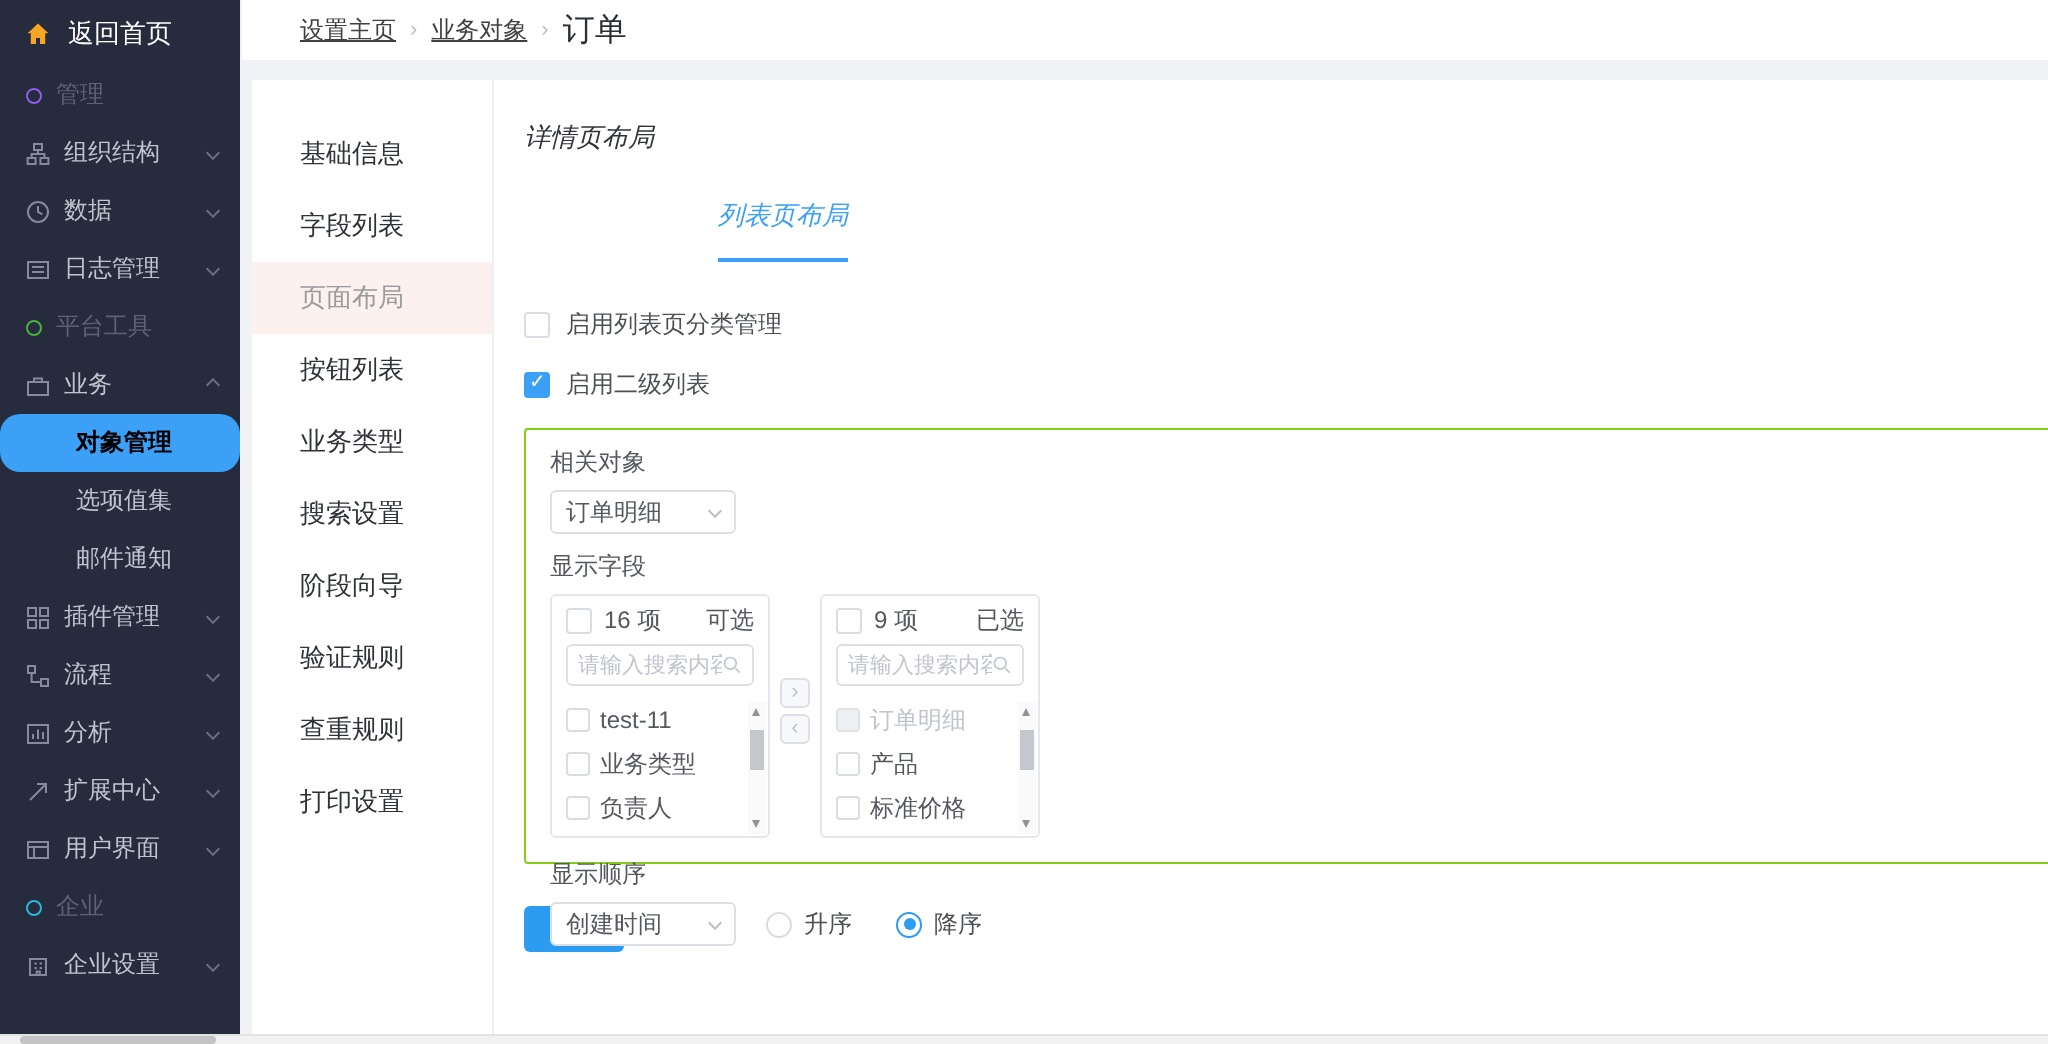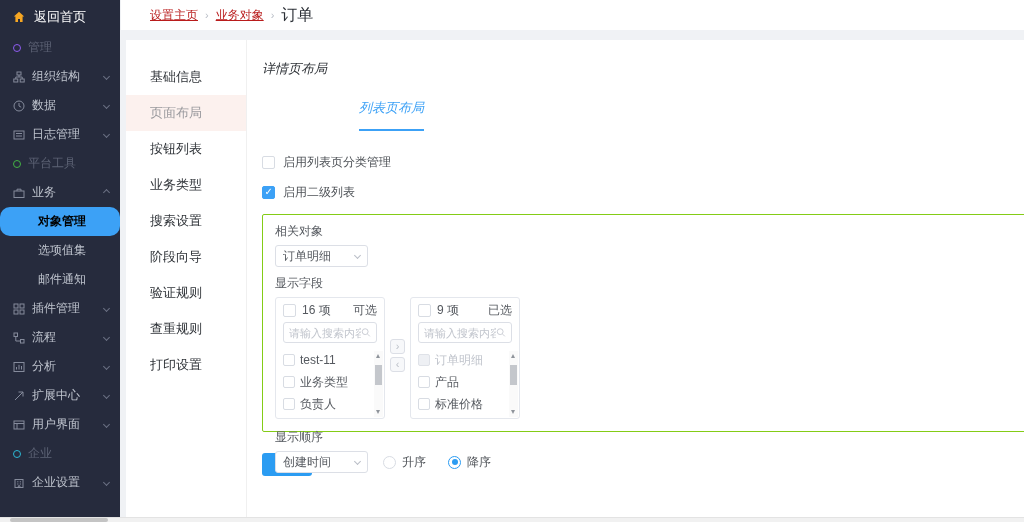--- a/index.html
+++ b/index.html
@@ -33,21 +33,21 @@
 
   
   .h-scroll { position:absolute; left:0; bottom:0; width:1024px; height:5px;
     background:#f1f1f1; border-top:1px solid #e3e3e3; }
   .h-thumb { position:absolute; left:10px; top:0; width:98px; height:4px;
     background:#c4c4c4; border-radius:2px; }
 
   
   .topbar { position:absolute; left:121px; top:0; width:903px; height:30px;
     background:#ffffff; display:flex; align-items:center; padding-left:29px; }
-  .crumb-link { color:#b91c1c; font-size:12px; text-decoration:underline; cursor:pointer; }
+  .crumb-link { color:#404040; font-size:12px; text-decoration:underline; cursor:pointer; }
   .crumb-sep { color:#b8bdc6; font-size:11px; margin:0 7px; }
   .crumb-current { color:#2b2f36; font-size:16px; }
 
   
   .card { position:absolute; left:126px; top:40px; width:898px; height:477px;
     background:#ffffff; }
 
   
   .submenu { position:absolute; left:0; top:0; width:121px; height:100%;
     border-right:1px solid #f0f0f0; padding-top:19px; }
@@ -268,20 +268,21 @@
     <span class="crumb-sep">›</span>
     <a class="crumb-link">业务对象</a>
     <span class="crumb-sep">›</span>
     <span class="crumb-current">订单</span>
   </header>
 
   <div class="card">
 
     <nav class="submenu">
       <div class="sm-item">基础信息</div>
+      <div class="sm-item">字段列表</div>
       <div class="sm-item active">页面布局</div>
       <div class="sm-item">按钮列表</div>
       <div class="sm-item">业务类型</div>
       <div class="sm-item">搜索设置</div>
       <div class="sm-item">阶段向导</div>
       <div class="sm-item">验证规则</div>
       <div class="sm-item">查重规则</div>
       <div class="sm-item">打印设置</div>
     </nav>
 

